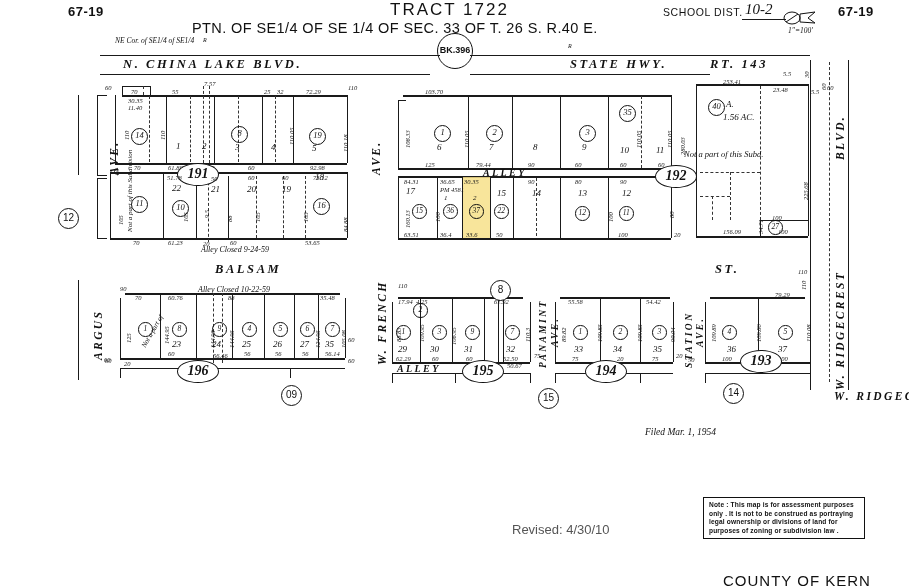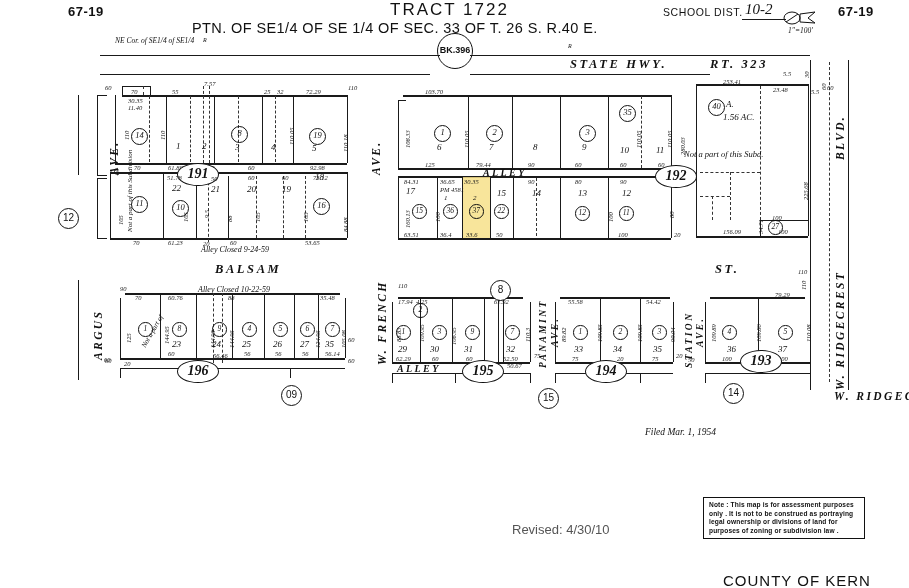--- a/index.html
+++ b/index.html
@@ -124,22 +124,23 @@
   <div class="abs note" style="left:203px;top:37px;font-size:6px;">R</div>
   <div class="abs note" style="left:568px;top:43px;font-size:6px;">R</div>
 
   <div class="bk" style="left:437px;top:33px;width:34px;height:34px;line-height:33px;font-size:9px;">BK.396</div>
 
 
   <div class="ln h1 abs" style="left:100px;top:55px;width:340px;"></div>
   <div class="ln h1 abs" style="left:470px;top:55px;width:340px;"></div>
   <div class="ln h1 abs" style="left:100px;top:74px;width:330px;"></div>
   <div class="ln h1 abs" style="left:470px;top:74px;width:240px;"></div>
+  <div class="abs street" style="left:123px;top:57px;">N. CHINA LAKE BLVD.</div>
   <div class="abs street" style="left:570px;top:57px;">STATE HWY.</div>
-  <div class="abs street" style="left:710px;top:57px;">RT. 323</div>
+  <div class="abs street" style="left:710px;top:57px;">RT. 143</div>
 
   <div class="abs street" style="left:215px;top:262px;">BALSAM</div>
   <div class="abs street" style="left:715px;top:262px;">ST.</div>
 
   <div class="abs vstreet" style="left:108px;top:175px;transform:rotate(-90deg);">AVE.</div>
   <div class="abs vstreet" style="left:92px;top:360px;transform:rotate(-90deg);">ARGUS</div>
   <div class="abs vstreet" style="left:370px;top:175px;transform:rotate(-90deg);">AVE.</div>
   <div class="abs vstreet" style="left:376px;top:365px;transform:rotate(-90deg);">W. FRENCH</div>
   <div class="abs vstreet" style="left:538px;top:368px;transform:rotate(-90deg);font-size:9.5px;">PANAMINT</div>
   <div class="abs vstreet" style="left:550px;top:347px;transform:rotate(-90deg);font-size:9.5px;">AVE.</div>

